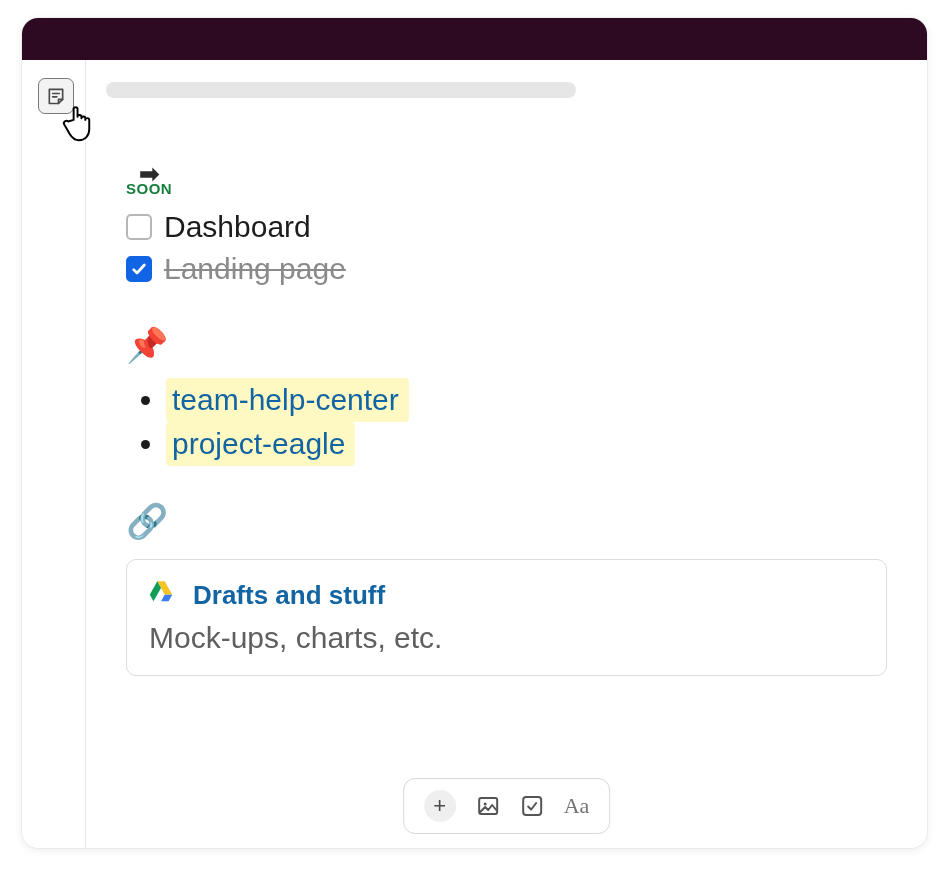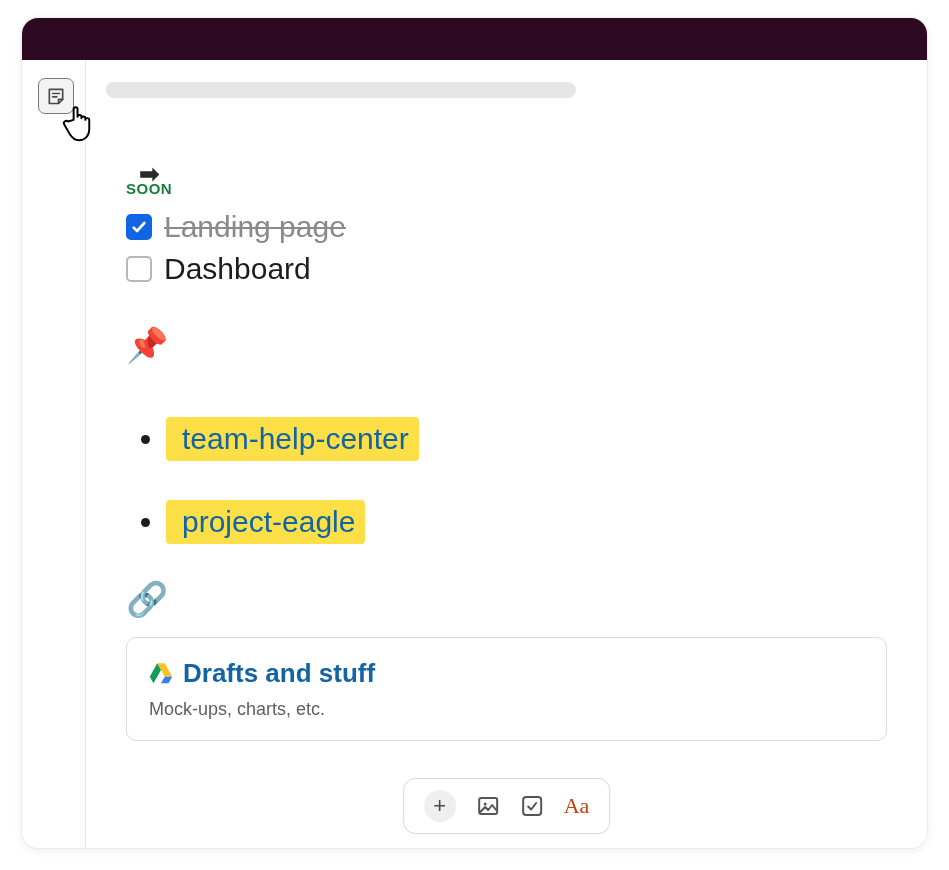--- a/index.html
+++ b/index.html
@@ -159,58 +159,56 @@
       padding-left: 40px;
     }
     .bullet-item {
       display: list-item;
       list-style: disc;
       font-size: 30px;
       line-height: 1.4;
       color: #1d1c1d;
     }
     .channel-link {
-      background: #fde047;
+      background: #fef9c3;
       color: #1264a3;
-      padding: 1px 10px 1px 16px;
+      padding: 1px 10px 1px 6px;
       border-radius: 4px;
       cursor: pointer;
       display: inline-block;
-      margin-top: 39px;
     }
     .links-section {
       margin-top: 34px;
     }
     .link-emoji {
       font-size: 34px;
       color: #6b6b6b;
     }
     .link-card {
       margin-top: 16px;
       border: 1px solid #dcdcdc;
       border-radius: 10px;
       padding: 20px 22px;
       cursor: pointer;
     }
     .link-card-title {
       display: flex;
-      align-items: center;
-      gap: 10px;
+      gap: 20px;
       font-size: 26px;
       font-weight: 800;
       color: #1264a3;
     }
     .drive-icon {
       width: 24px;
       height: 22px;
       flex-shrink: 0;
     }
     .link-card-desc {
       margin-top: 10px;
-      font-size: 18px;
+      font-size: 30px;
       color: #5f5f5f;
     }
     .toolbar {
       position: absolute;
       bottom: 14px;
       left: 50%;
       transform: translateX(-50%);
       display: flex;
       align-items: center;
       gap: 20px;
@@ -231,21 +229,21 @@
       height: 32px;
       border-radius: 50%;
       background: #efefef;
       font-size: 22px;
       font-weight: 300;
       color: #4b4b4b;
     }
     .aa-btn {
       font-family: Georgia, serif;
       font-size: 22px;
-      color: #c2410c;
+      color: #737373;
     }
   </style>
 </head>
 <body>
 
 <div class="app-window">
   <div class="titlebar"></div>
   <div class="body-area">
     <div class="left-gutter">
       <div class="note-button">
@@ -270,30 +268,30 @@
           <span class="emoji">
             <span class="soon-emoji">
               <span class="soon-arrow">➡</span>
               <span class="soon-text">SOON</span>
             </span>
           </span>
         </div>
 
         <div class="checklist">
           <div class="check-item">
+            <div class="checkbox unchecked"></div>
+            <span class="check-label">Dashboard</span>
+          </div>
+          <div class="check-item">
             <div class="checkbox checked">
               <svg width="16" height="16" viewBox="0 0 24 24" fill="none" stroke="#fff" stroke-width="4" stroke-linecap="round" stroke-linejoin="round">
                   <polyline points="4 13 9 18 20 6"></polyline>
                 </svg>
             </div>
             <span class="check-label done">Landing page</span>
-          </div>
-          <div class="check-item">
-            <div class="checkbox unchecked"></div>
-            <span class="check-label">Dashboard</span>
           </div>
         </div>
 
         <div class="section-heading key-channels">
           <span class="emoji pin-emoji">📌</span>
         </div>
         <ul class="bullet-list">
           <li class="bullet-item">
             <span class="channel-link">team-help-center</span>
           </li>

